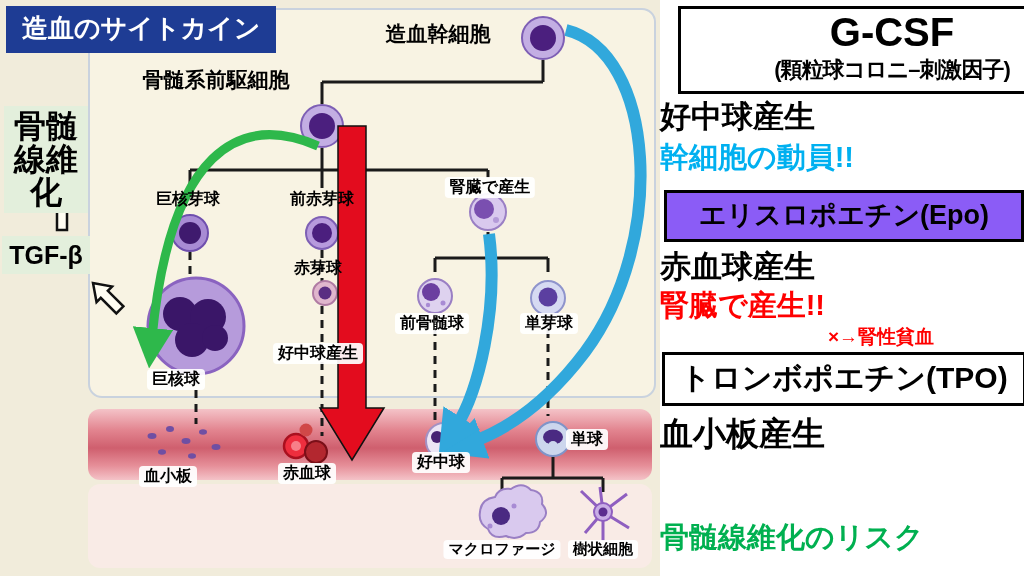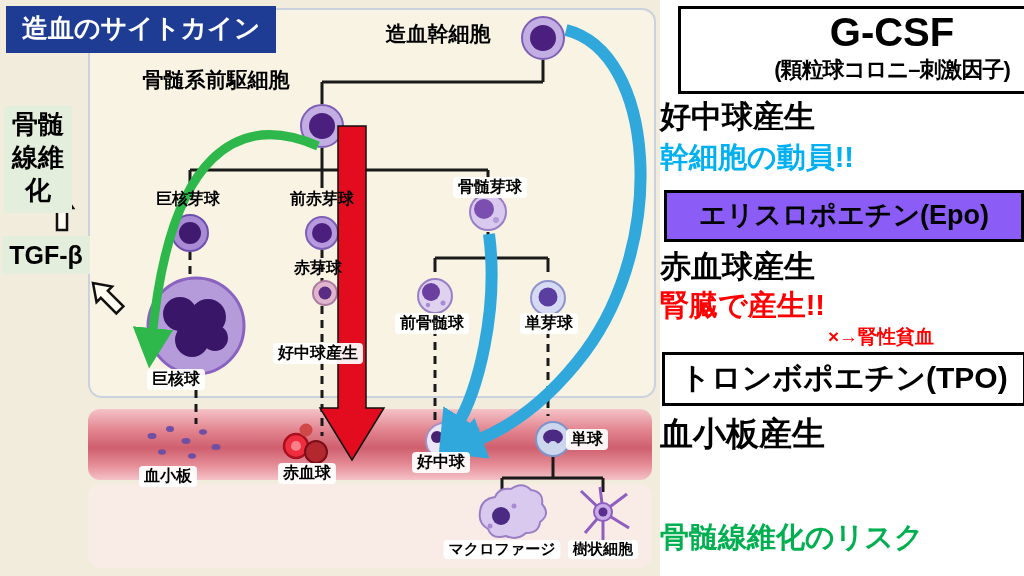--- a/index.html
+++ b/index.html
@@ -11,21 +11,21 @@
   .inner-box { position:absolute; left:88px; top:8px; width:564px; height:386px;
                background:#f8f3e3; border:2px solid #c9d2de; border-radius:14px; }
   .blood-band { position:absolute; left:88px; top:409px; width:564px; height:71px; border-radius:12px;
                background:linear-gradient(180deg,#f4c3c8 0%,#e2848f 30%,#cf5f6e 55%,#e68f99 80%,#f4c3c8 100%); }
   .tissue-area { position:absolute; left:88px; top:484px; width:564px; height:84px;
                border-radius:12px; background:#f9ebe6; }
   .canvas { position:absolute; left:0; top:0; z-index:1; }
   .title-badge { position:absolute; left:6px; top:6px; background:#1e3c94; color:#fff;
                font-size:26px; font-weight:bold; padding:5px 16px 7px 16px; z-index:4; }
   .note-box { position:absolute; background:#e3efdc; font-weight:bold; text-align:center; z-index:2; color:#000; }
-  .fib { left:4px; top:106px; width:68px; padding:4px 0; font-size:26px; line-height:33px;font-family:Liberation Mono, monospace; }
+  .fib { left:4px; top:106px; width:84px; padding:4px 0; font-size:32px; line-height:33px; }
   .tgf { left:2px; top:236px; width:88px; height:38px; font-size:25px; line-height:38px; }
   .lbl { position:absolute; transform:translateX(-50%); font-weight:bold; white-space:nowrap; z-index:3; color:#000; }
   .chip { background:rgba(255,255,255,0.93); padding:0 5px; border-radius:4px; }
 
   
   .panel { position:absolute; left:660px; top:0; width:364px; height:576px; background:#ffffff; }
   .box { position:absolute; border:3px solid #000; text-align:center; font-weight:bold; color:#000; }
   .gcsf-box { left:18px; top:6px; width:326px; height:82px; background:#fff;padding-left:48px; }
   .box-title-lg { font-size:40px; line-height:46px; }
   .box-sub { font-size:22px; line-height:30px; letter-spacing:-1px; }
@@ -162,21 +162,21 @@
     <div class="note-box fib">
       <div>骨髄</div>
       <div>線維化</div>
     </div>
     <div class="note-box tgf">TGF-β</div>
 
     <div class="lbl" style="left:438px; top:20px; font-size:21px;">造血幹細胞</div>
     <div class="lbl" style="left:216px; top:66px; font-size:21px;">骨髄系前駆細胞</div>
     <div class="lbl" style="left:188px; top:189px; font-size:16px;">巨核芽球</div>
     <div class="lbl" style="left:322px; top:189px; font-size:16px;">前赤芽球</div>
-    <div class="lbl chip" style="left:490px; top:177px; font-size:16px;">骨髄芽球</div>
+    <div class="lbl chip" style="left:490px; top:177px; font-size:16px;">腎臓で産生</div>
     <div class="lbl" style="left:318px; top:258px; font-size:16px;">赤芽球</div>
     <div class="lbl chip" style="left:318px; top:343px; font-size:16px;">好中球産生</div>
     <div class="lbl chip" style="left:432px; top:313px; font-size:16px;">前骨髄球</div>
     <div class="lbl chip" style="left:549px; top:313px; font-size:16px;">単芽球</div>
     <div class="lbl chip" style="left:176px; top:369px; font-size:16px;">巨核球</div>
     <div class="lbl chip" style="left:168px; top:466px; font-size:16px;">血小板</div>
     <div class="lbl chip" style="left:307px; top:463px; font-size:16px;">赤血球</div>
     <div class="lbl chip" style="left:441px; top:452px; font-size:16px;">好中球</div>
     <div class="lbl chip" style="left:587px; top:429px; font-size:16px;">単球</div>
     <div class="lbl chip" style="left:502px; top:540px; font-size:15px;">マクロファージ</div>

